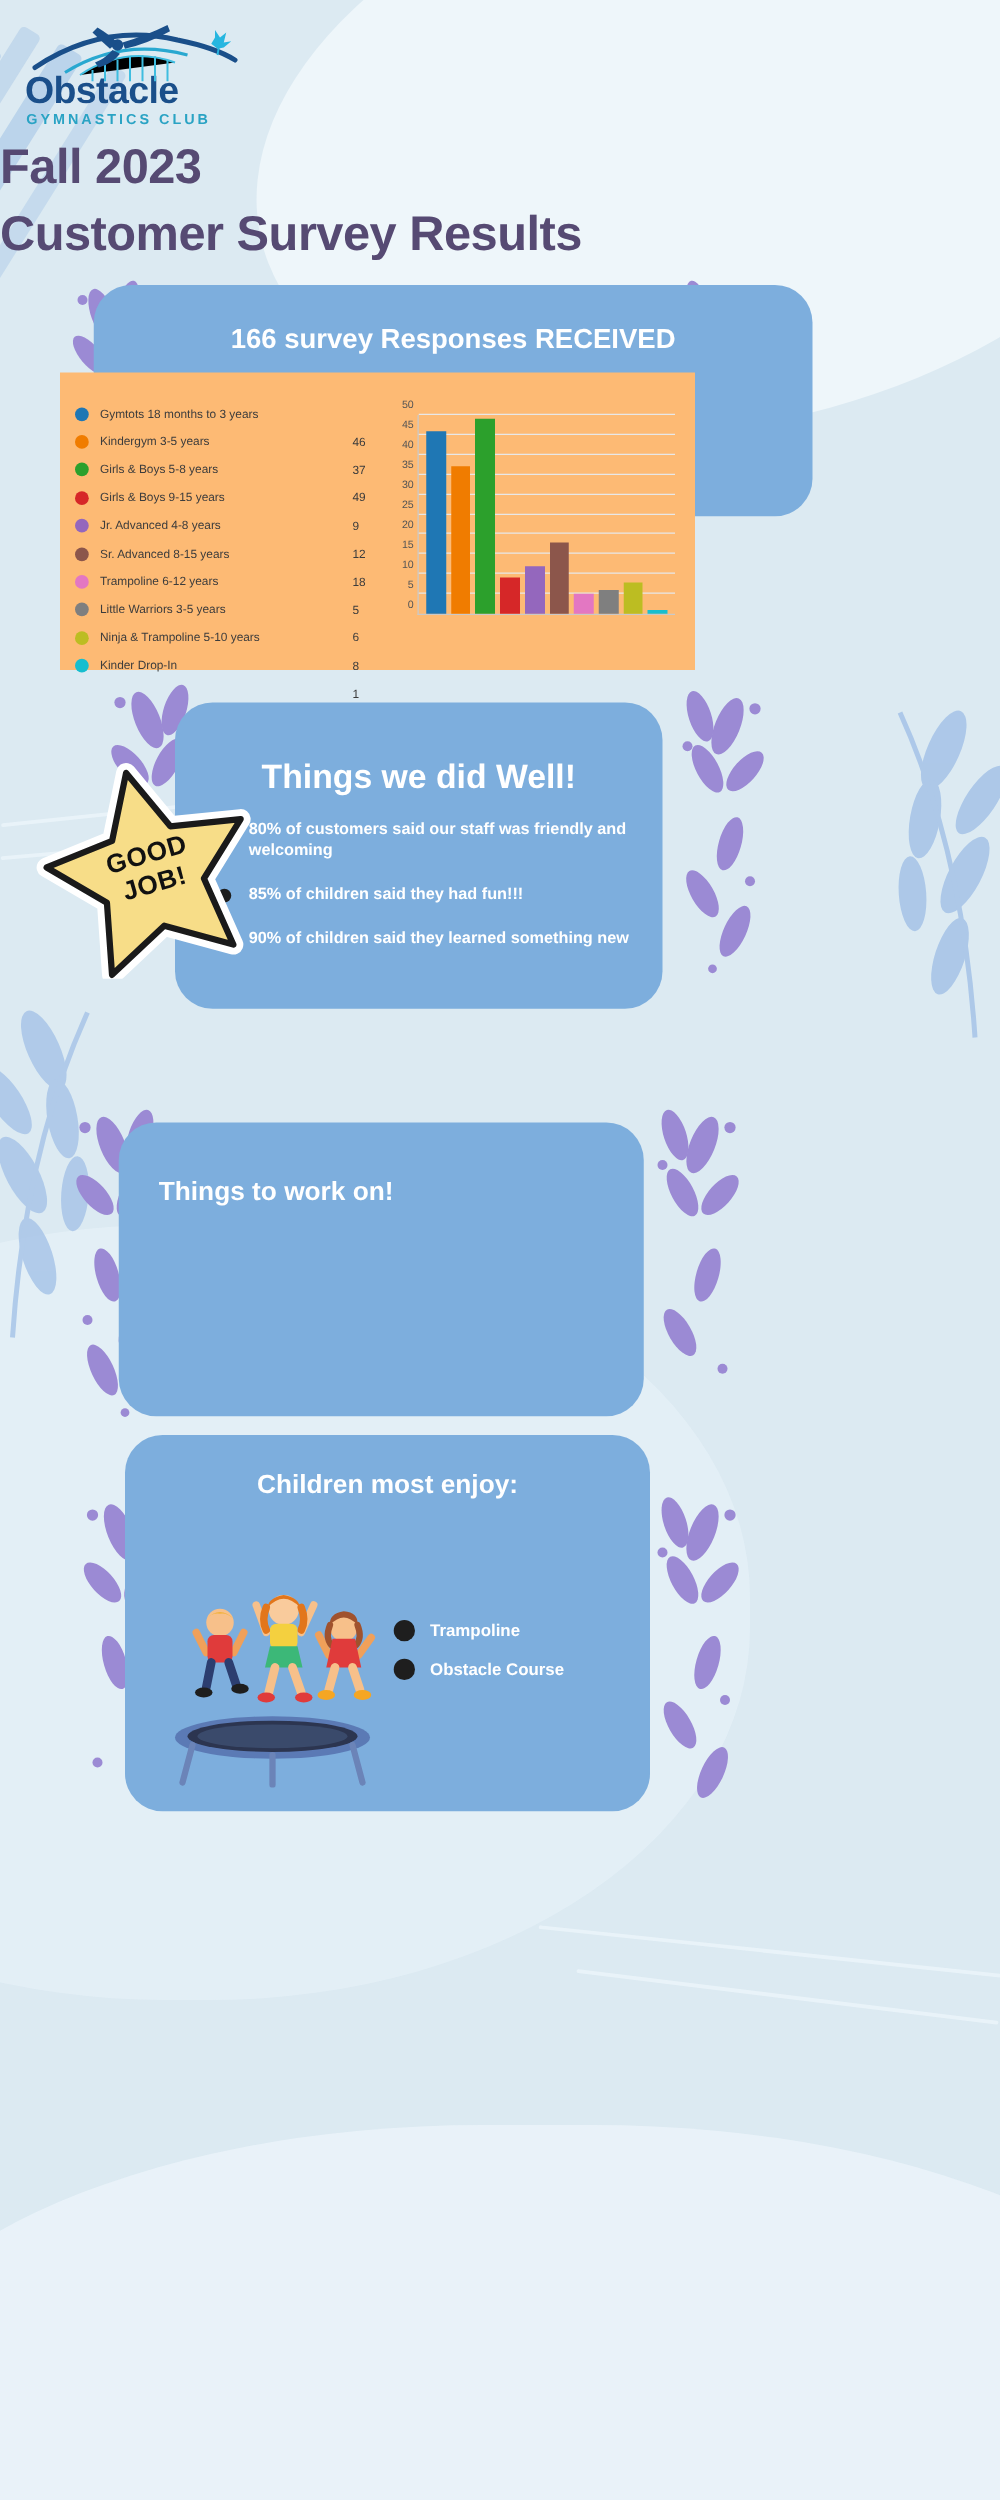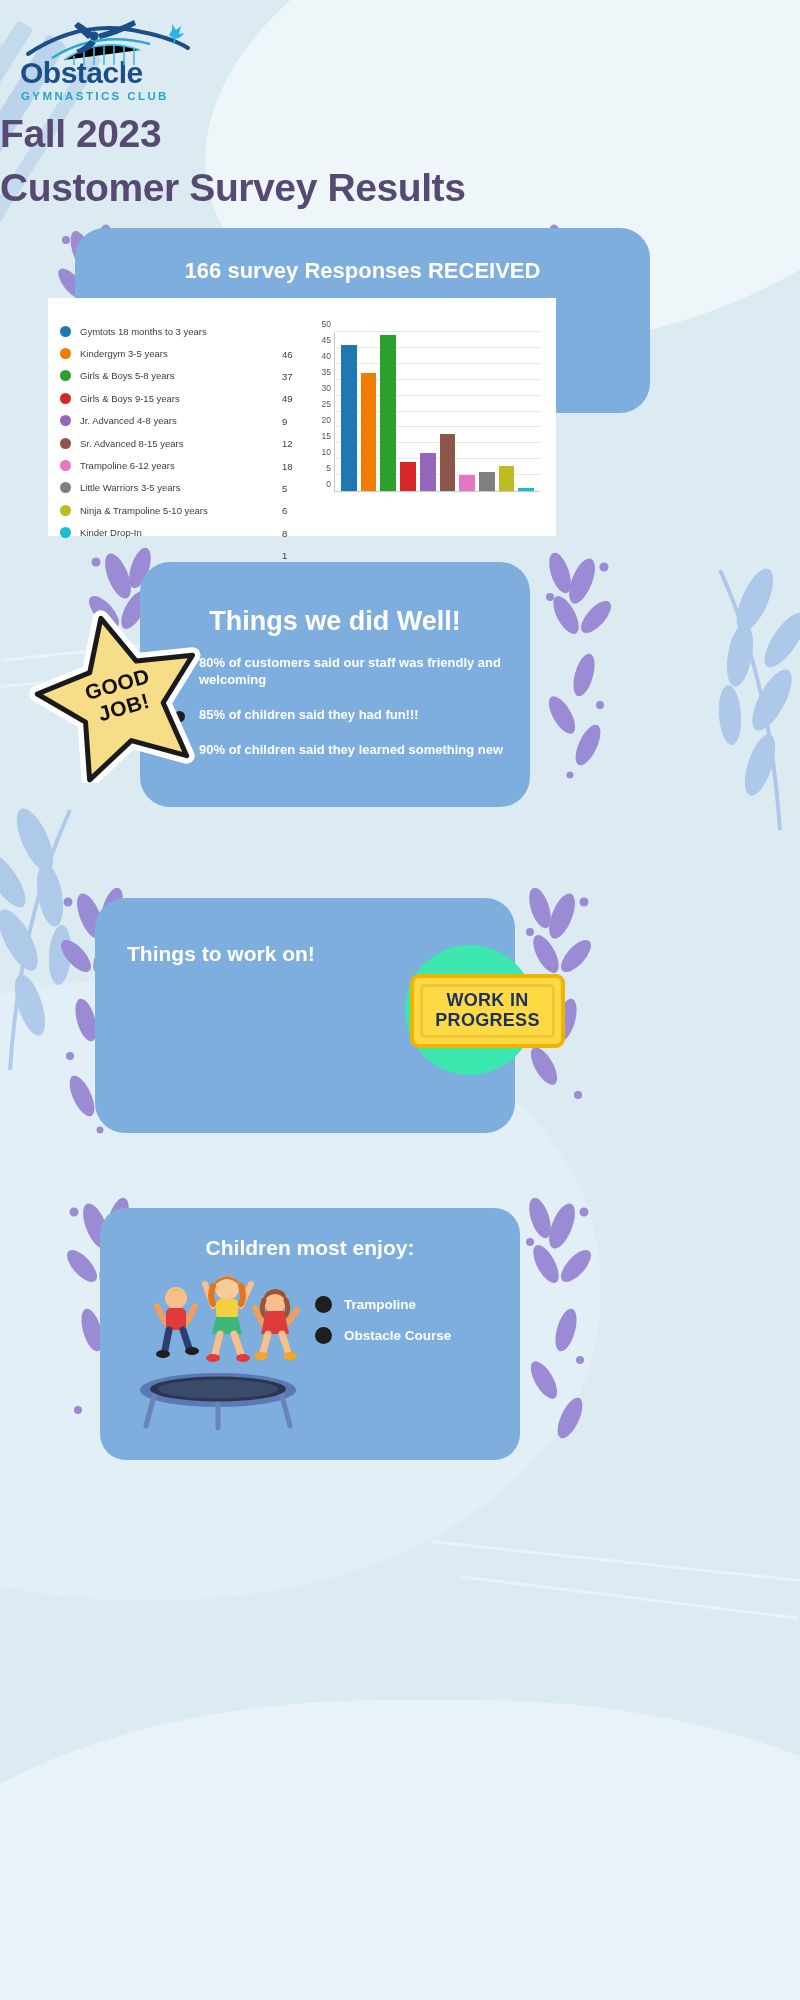--- a/index.html
+++ b/index.html
@@ -65,21 +65,21 @@
   .panel-heading {
     color: #ffffff; font-weight: 700; text-align: center;
   }
 
   
   #survey-panel { left: 75px; top: 228px; width: 575px; height: 185px; }
   #survey-heading { font-size: 22px; padding-top: 30px; }
 
   .chart-card {
     position: absolute; left: 48px; top: 298px; width: 508px; height: 238px;
-    background: #ffffff; z-index: 6; display: flex; padding: 14px 10px 10px 12px;
+    background: #fdba74; z-index: 6; display: flex; padding: 14px 10px 10px 12px;
   }
   .legend { width: 252px; padding-top: 8px; }
   .legend-row {
     display: flex; align-items: center; height: 22.4px; font-size: 9.5px; color: #3c3c3c;
   }
   .legend-dot { width: 11px; height: 11px; border-radius: 50%; flex: none; margin-right: 9px; }
   .legend-label { flex: 1; white-space: nowrap; }
   .legend-value { width: 30px; text-align: left; margin-top: 46px; }
 
   .plot-wrap { flex: 1; position: relative; padding: 18px 6px 6px 0; }
@@ -144,21 +144,21 @@
     background: #fdd944; border: 4px solid #f0b400; border-radius: 9px;
   }
   .wip-inner {
     position: absolute; left: 6px; top: 6px; right: 6px; bottom: 6px;
     border: 3px solid #f4c430; border-radius: 5px;
     display: flex; flex-direction: column; align-items: center; justify-content: center;
   }
   .wip-line { font-weight: 700; font-size: 18px; color: #1e2f5e; letter-spacing: .3px; line-height: 1.1; }
 
   
-  #enjoy-panel { left: 100px; top: 1208px; width: 420px; height: 252px; border-radius: 26px; }
+  #enjoy-panel { left: 100px; top: 1148px; width: 420px; height: 301px; }
   #enjoy-heading { font-size: 21px; padding-top: 28px; }
   .enjoy-bullets { position: absolute; left: 315px; top: 1296px; z-index: 9; }
   .enjoy-row { display: flex; align-items: center; margin-bottom: 14px; }
   .enjoy-dot {
     width: 17px; height: 17px; border-radius: 50%; background: #1e1e1e;
     margin-right: 12px; flex: none;
   }
   .enjoy-text { color: #ffffff; font-weight: 700; font-size: 13.5px; }
 
   .kids-art { position: absolute; left: 135px; top: 1262px; width: 190px; height: 120px; z-index: 9; }
@@ -486,29 +486,20 @@
     <div class="star-text">
       <div>GOOD</div>
       <div>JOB!</div>
     </div>
   </div>
 
   <div class="panel" id="work-panel">
     <div class="panel-heading" id="work-heading">Things to work on!</div>
   </div>
 
-  <div class="wip-badge">
-    <div class="wip-circle"></div>
-    <div class="wip-plate">
-      <div class="wip-inner">
-        <div class="wip-line">WORK IN</div>
-        <div class="wip-line">PROGRESS</div>
-      </div>
-    </div>
-  </div>
 
   <div class="panel" id="enjoy-panel">
     <div class="panel-heading" id="enjoy-heading">Children most enjoy:</div>
   </div>
 
   <svg class="kids-art" viewBox="0 0 190 120">
 
     <g>
       <path d="M30 60 L22 44" stroke="#f0a05a" stroke-width="6" stroke-linecap="round"></path>
       <path d="M52 60 L60 44" stroke="#f0a05a" stroke-width="6" stroke-linecap="round"></path>

